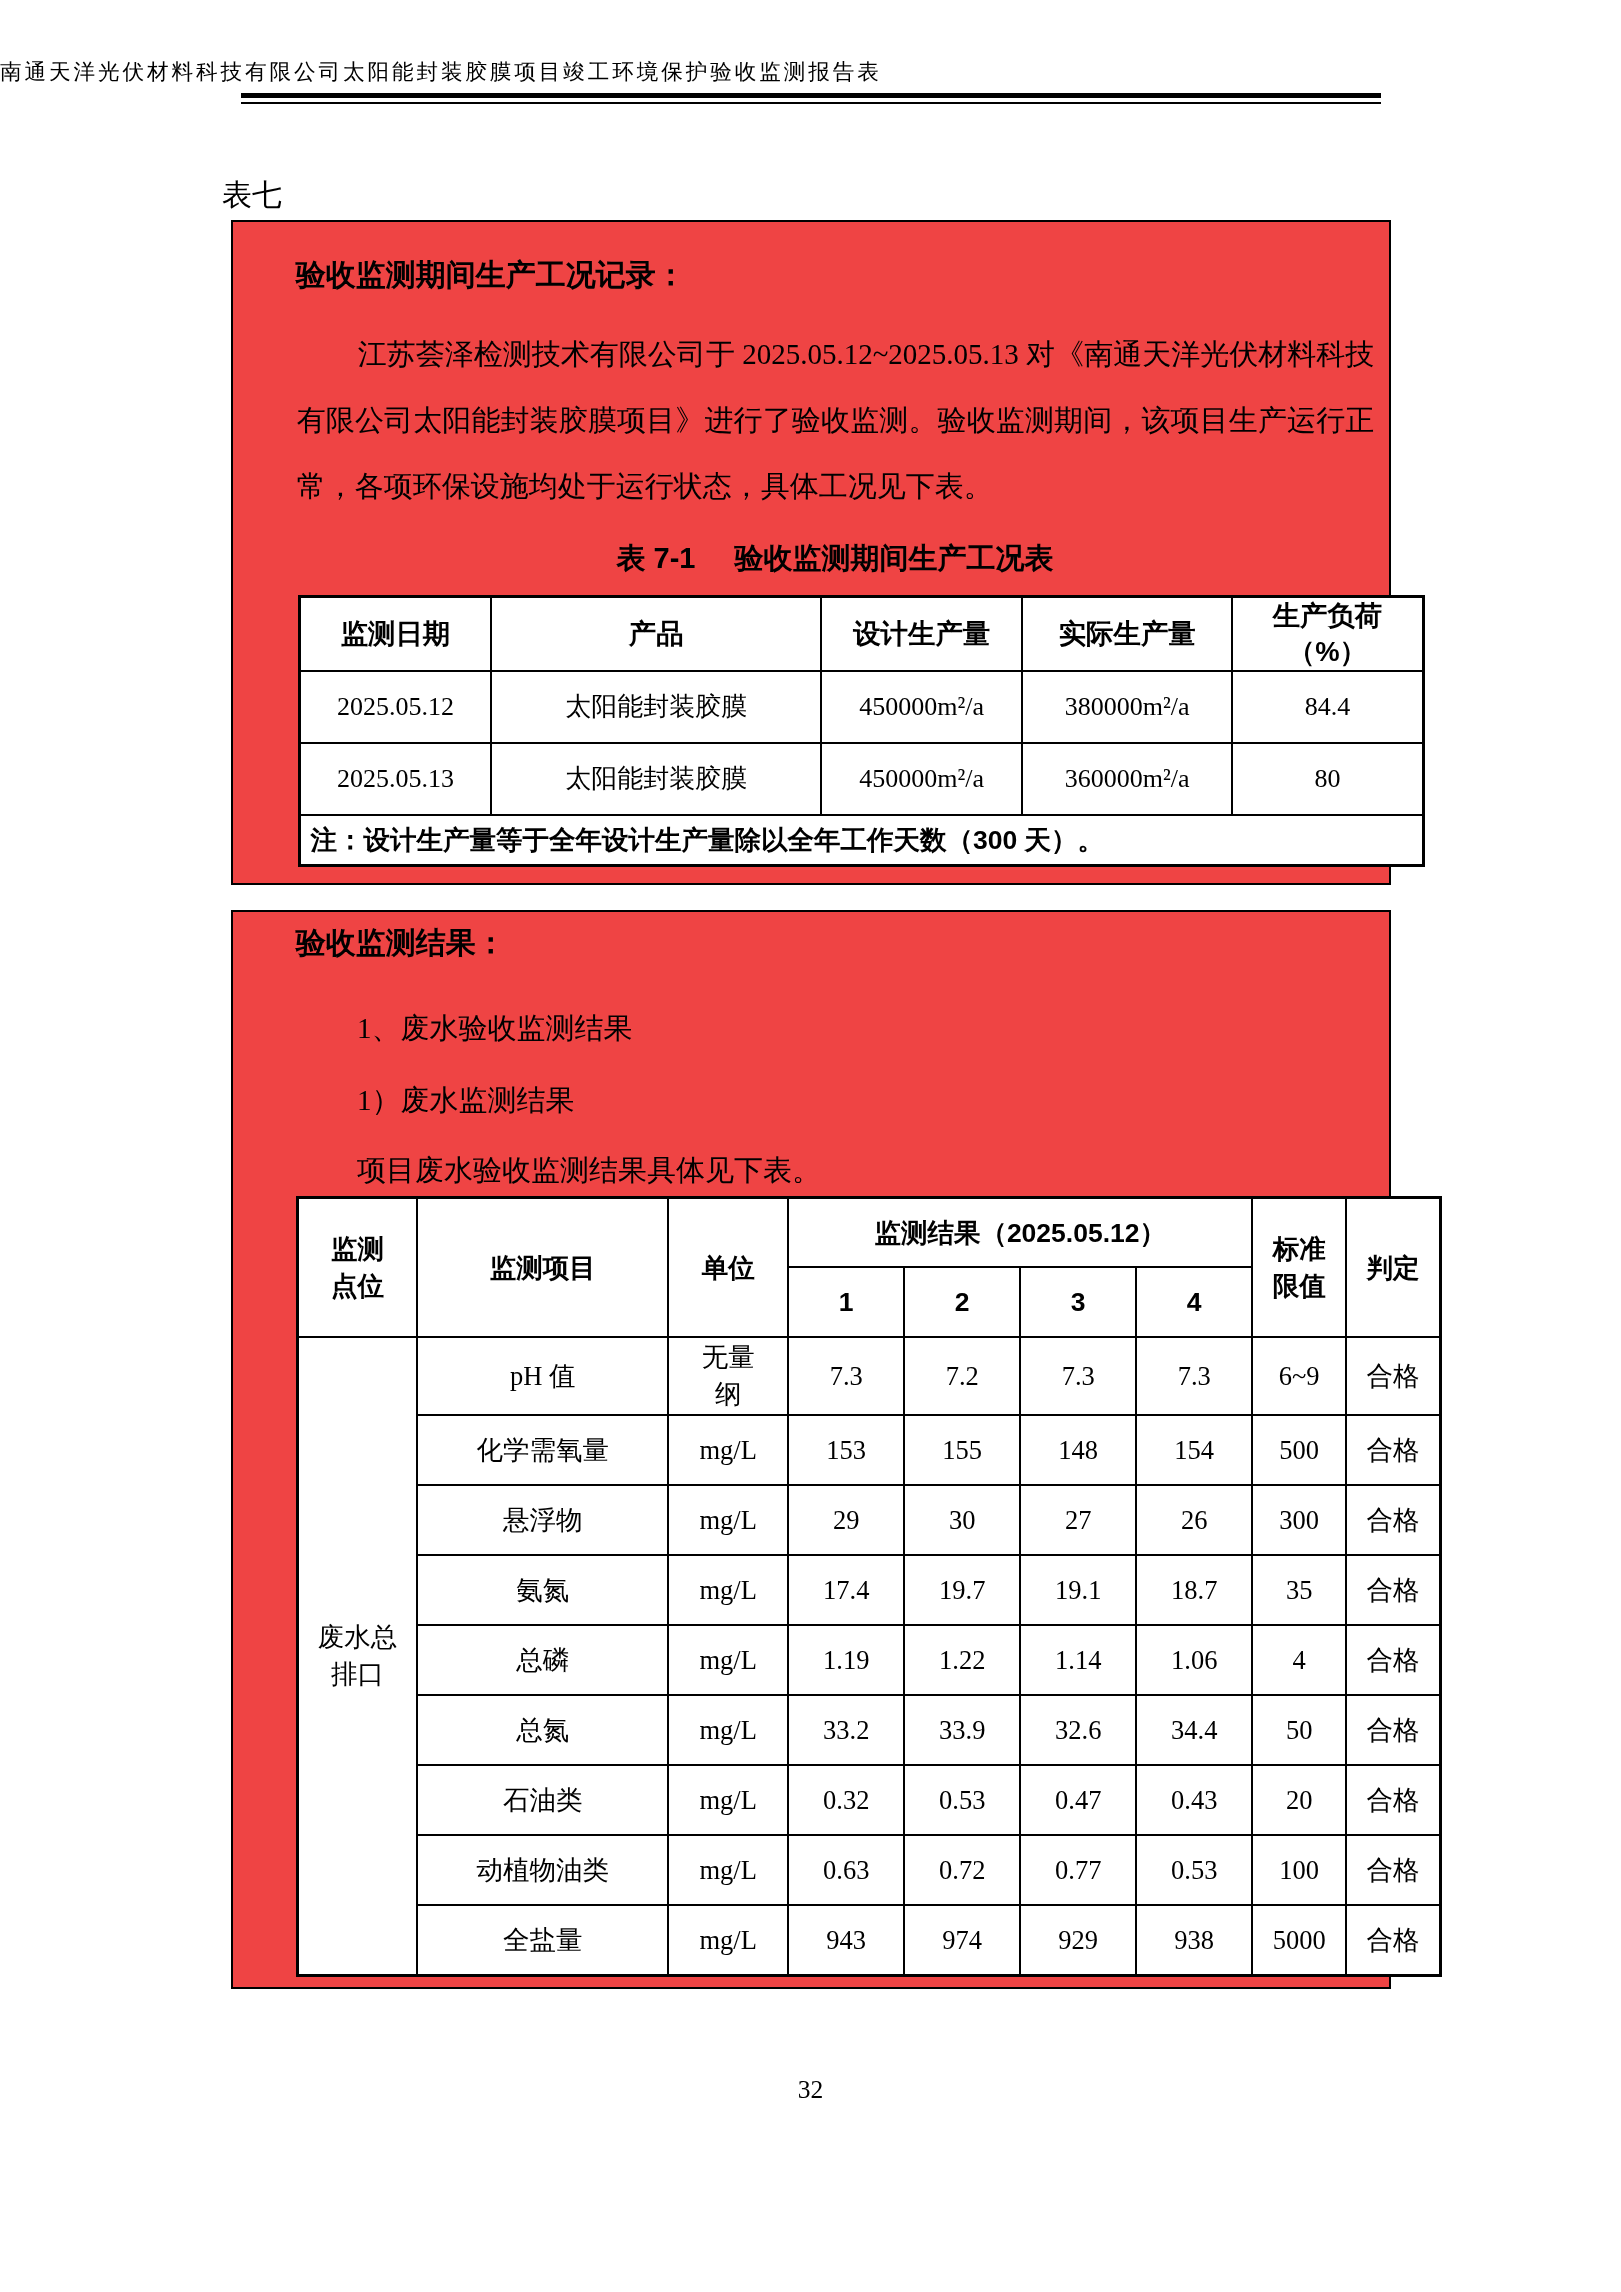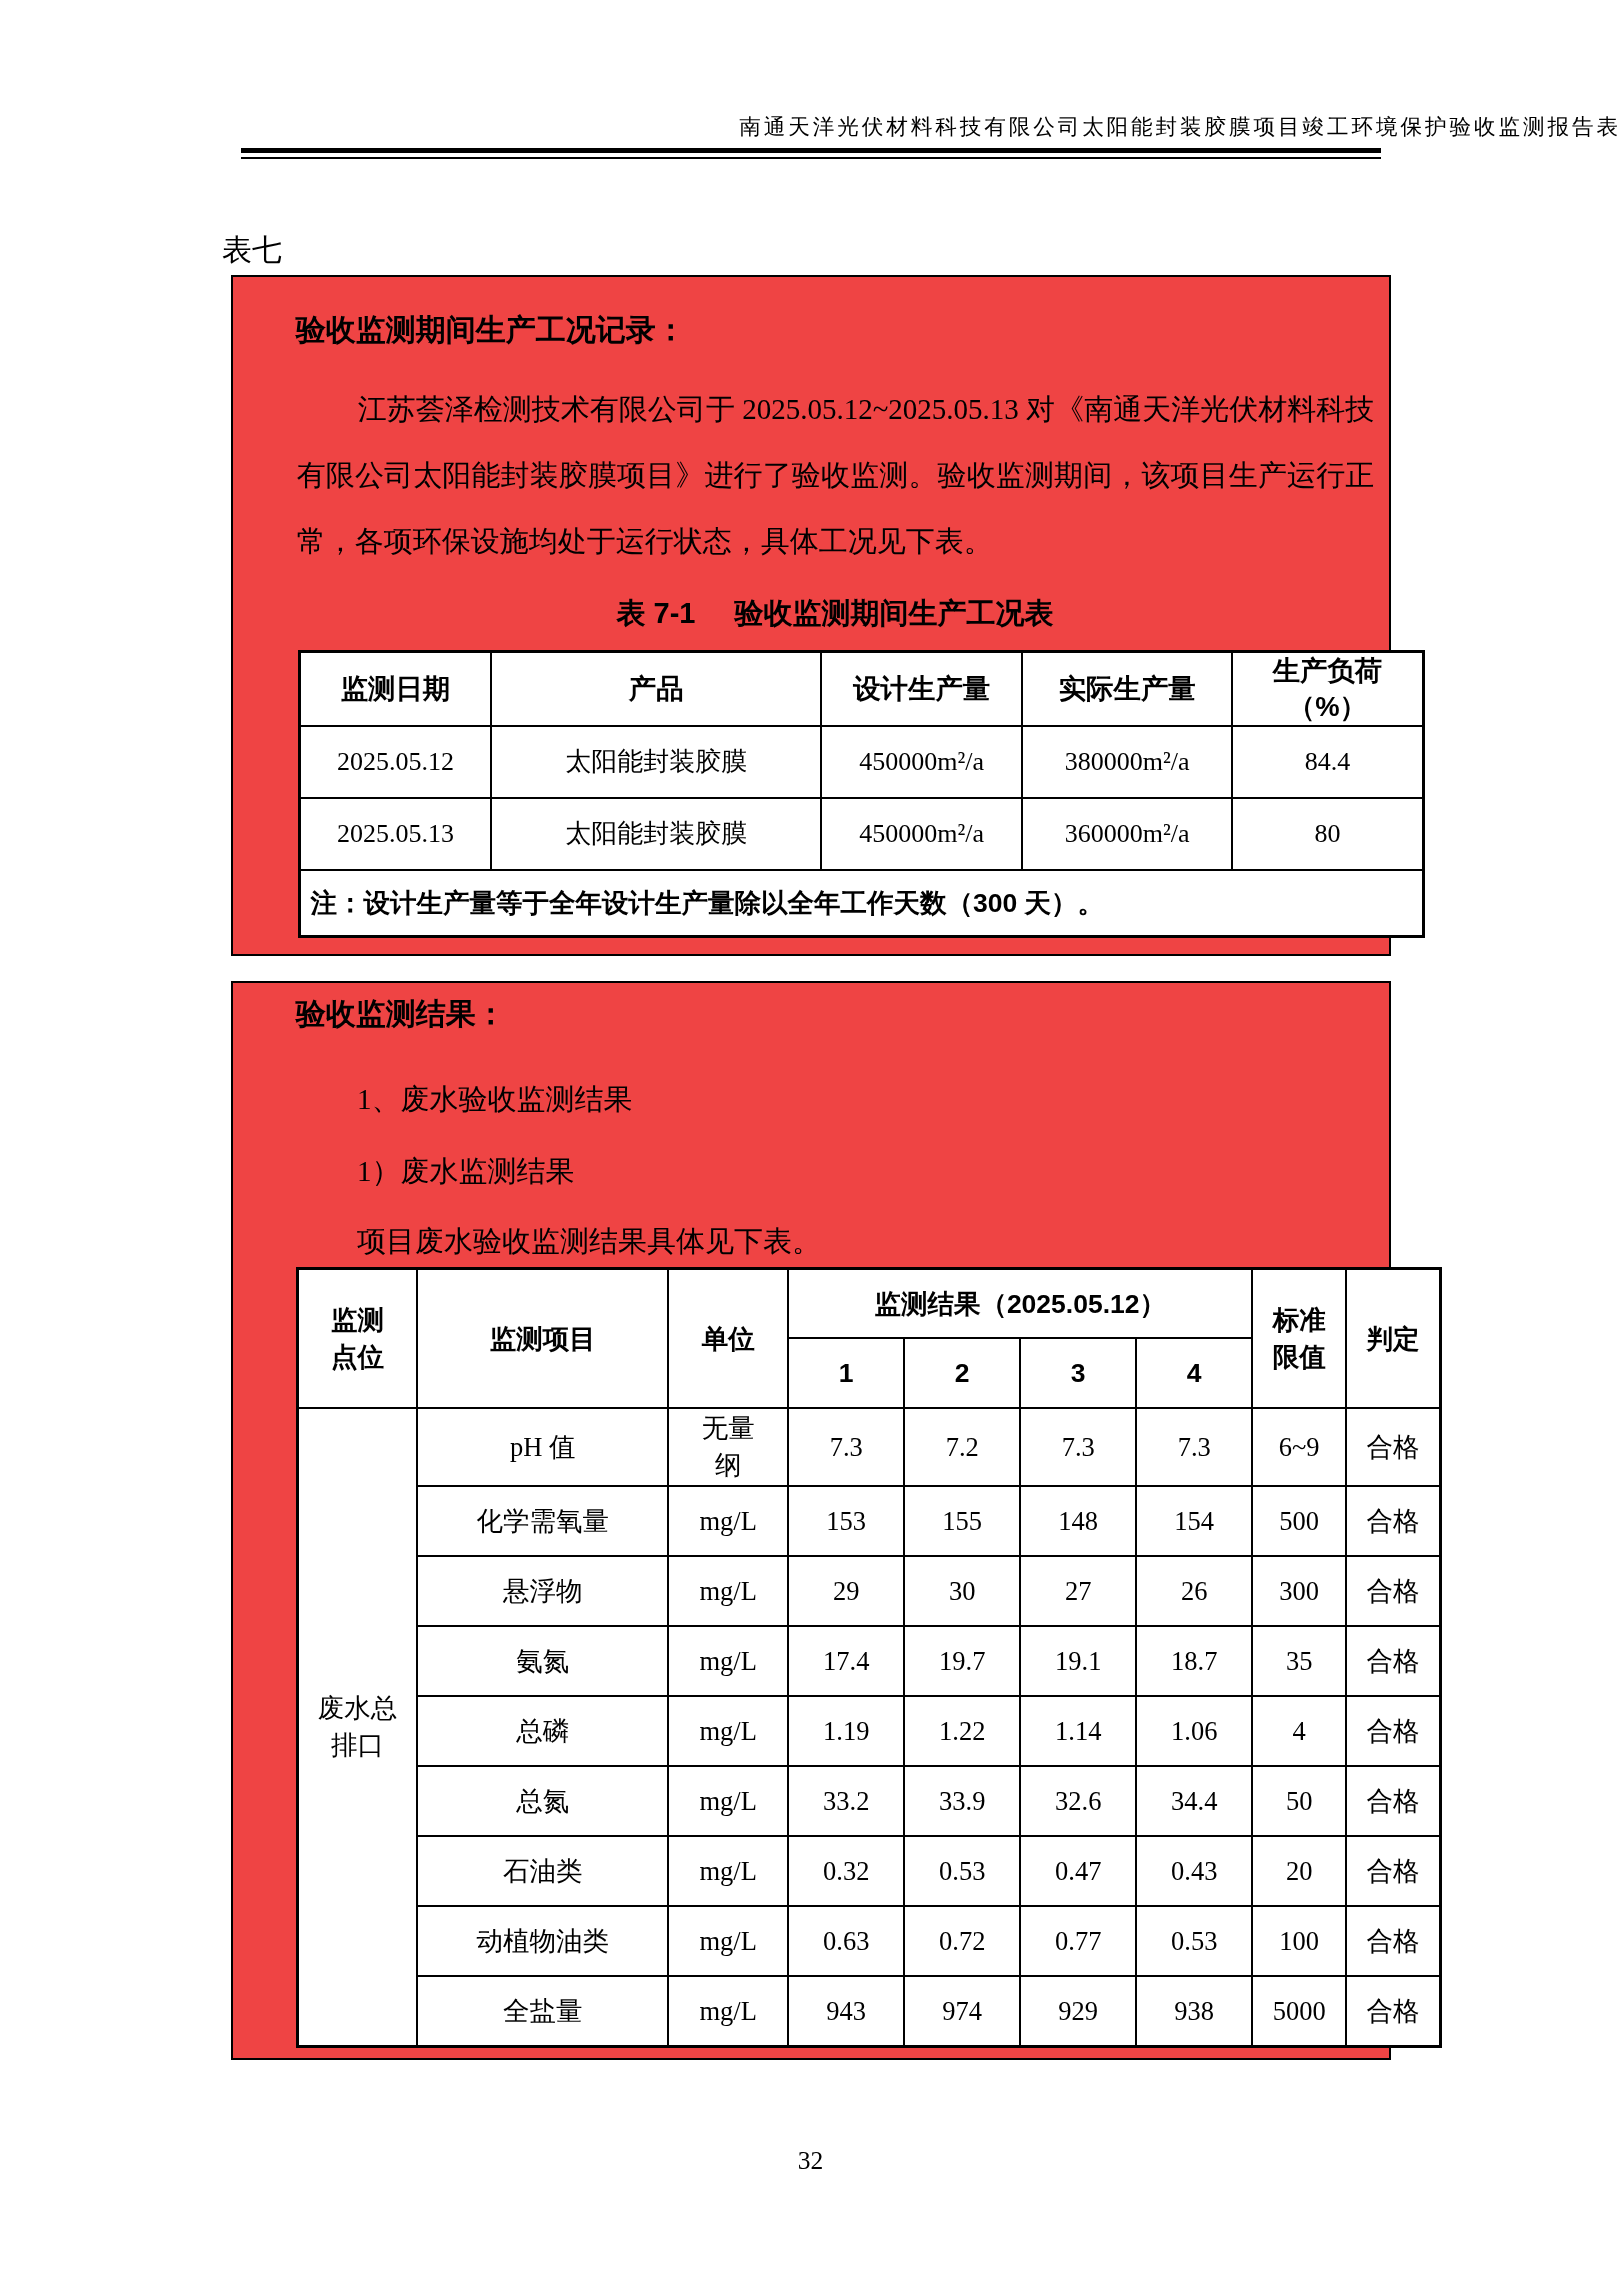--- a/index.html
+++ b/index.html
@@ -3,21 +3,21 @@
 <meta charset="utf-8">
 <style>
   * { margin:0; padding:0; box-sizing:border-box; }
   html,body { background:#fff; }
   body {
     width:1621px; height:2293px; overflow:hidden;
     font-family:"Liberation Serif","DejaVu Serif",serif;
     color:#000; position:relative;
   }
   .doc-header {
-    padding-top:112px; text-align:right;
+    padding-top:57px; text-align:left;
     font-size:21.6px; letter-spacing:2.9px; font-weight:normal;
   }
   .header-rule {
     margin:6.9px 240px 0 241px; height:10.8px;
     border-top:5.9px solid #000; border-bottom:2.9px solid #000;
   }
   .sheet-label { margin:71px 0 0 222px; font-size:30px; }
 
   .box {
     margin-left:231px; width:1160px;
@@ -54,21 +54,21 @@
   th, td { border:2px solid #000; text-align:center; vertical-align:middle; }
   th {
     font-family:"Liberation Sans","DejaVu Sans",sans-serif;
     font-weight:bold;
   }
 
   .t1 { border:3.9px solid #000; margin:19.6px 0 0 16.7px; width:1124px; }
   .t1 th { font-size:27.4px; height:71px; }
   .t1 td { font-size:26px; height:72px; }
   .t1 .note-cell {
-    text-align:left; padding-left:9.8px; height:67px;
+    text-align:left; padding-left:9.8px; height:51px;
     font-family:"Liberation Sans","DejaVu Sans",sans-serif;
     font-weight:bold; font-size:26.5px;margin-left:16px;
   }
 
   .t2 { border:3.9px solid #000; margin:7.8px 0 0 14.7px; width:1141px; }
   .t2 th { font-size:26.5px; height:70px; }
   .t2 td { font-size:26.5px; height:70px; }
   .t2 tr.row-tall td { height:78px; }
 
   .wrap2 { display:inline-block; width:2.35em; line-height:1.4; }

